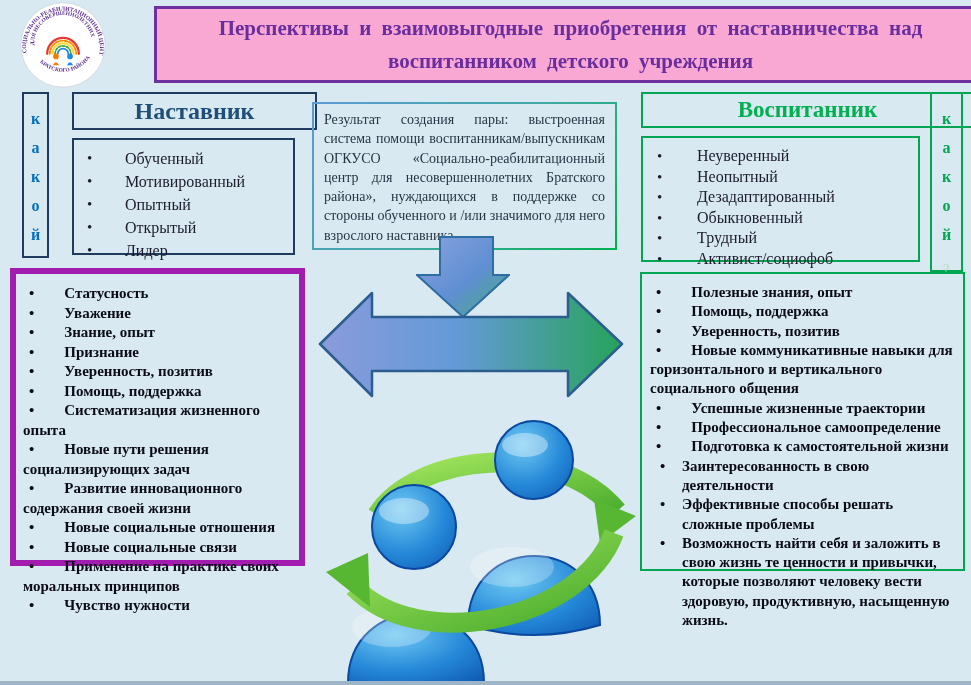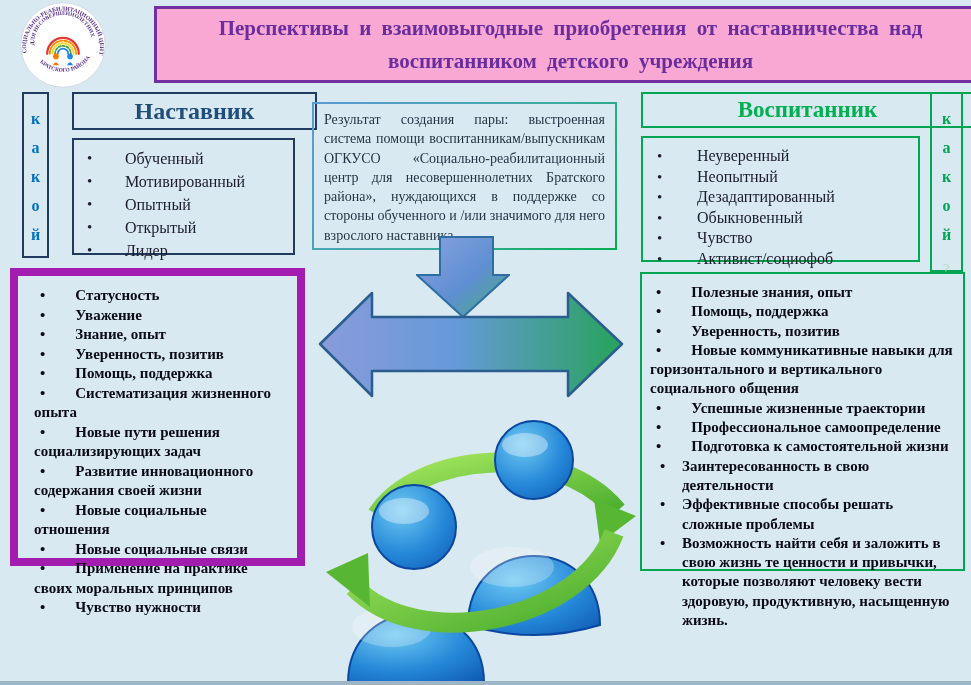--- a/index.html
+++ b/index.html
@@ -25,22 +25,22 @@
   .vq{color:#bfe0cb;font-weight:bold;font-size:15px;margin-top:12px;}
 
   
   .mentor-header{position:absolute;left:72px;top:92px;width:245px;height:38px;border:2px solid #1f3b5f;
                  box-sizing:border-box;display:flex;align-items:center;justify-content:center;}
   .mentor-header span{color:#1f4e79;font-weight:bold;font-size:24px;}
   .mentor-list{position:absolute;left:72px;top:138px;width:223px;height:117px;border:2px solid #1f3b5f;
                box-sizing:border-box;padding-top:7px;}
   .q-item{display:flex;padding-left:13px;font-size:16px;line-height:23px;color:#1c1c2e;}
   .q-item .dot{width:38px;flex:none;font-size:15px;}
-  .mentor-benefits{position:absolute;left:10px;top:268px;width:295px;height:298px;border:8px solid #a21caf;
-                   box-sizing:border-box;padding:10px 12px 0 16px;}
+  .mentor-benefits{position:absolute;left:10px;top:268px;width:295px;height:298px;border:6px solid #a21caf;
+                   box-sizing:border-box;padding:10px 12px 0 7px;}
   .bi{font-weight:bold;font-size:15px;line-height:19.5px;color:#0b0b16;}
   .bi .dot{margin-left:6px;margin-right:30px;font-size:15px;}
 
   
   .result-box{position:absolute;left:312px;top:90px;width:305px;height:148px;box-sizing:border-box;
               border:2px solid;border-image:linear-gradient(135deg,#5b9bd5 0%,#3fa9a0 55%,#00b050 100%) 1;
               padding:6px 10px 0 10px;margin-top:12px;}
   .result-box p{margin:0;font-size:14px;line-height:19.3px;text-align:justify;color:#253544;}
   .arrow-down{position:absolute;left:416px;top:236px;width:94px;height:82px;}
   .arrow-double{position:absolute;left:318px;top:290px;width:306px;height:109px;}
@@ -132,20 +132,21 @@
     <div class="q-item">
         <span class="dot">•</span>
         <span>Лидер</span>
       </div>
   </div>
 
   <div class="mentor-benefits">
     <div class="bi"><span class="dot">•</span><span>Статусность</span></div>
     <div class="bi"><span class="dot">•</span><span>Уважение</span></div>
     <div class="bi"><span class="dot">•</span><span>Знание, опыт</span></div>
+    <div class="bi"><span class="dot">•</span><span>Признание</span></div>
     <div class="bi"><span class="dot">•</span><span>Уверенность, позитив</span></div>
     <div class="bi"><span class="dot">•</span><span>Помощь, поддержка</span></div>
     <div class="bi"><span class="dot">•</span><span>Систематизация жизненного опыта</span></div>
     <div class="bi"><span class="dot">•</span><span>Новые пути решения социализирующих  задач</span></div>
     <div class="bi"><span class="dot">•</span><span>Развитие инновационного содержания своей жизни</span></div>
     <div class="bi"><span class="dot">•</span><span>Новые социальные отношения</span></div>
     <div class="bi"><span class="dot">•</span><span>Новые социальные связи</span></div>
     <div class="bi"><span class="dot">•</span><span>Применение на практике своих моральных принципов</span></div>
     <div class="bi"><span class="dot">•</span><span>Чувство нужности</span></div>
   </div>
@@ -225,21 +226,21 @@
     <div class="q-item">
         <span class="dot">•</span>
         <span>Дезадаптированный</span>
       </div>
     <div class="q-item">
         <span class="dot">•</span>
         <span>Обыкновенный</span>
       </div>
     <div class="q-item">
         <span class="dot">•</span>
-        <span>Чувство</span>
+        <span>Трудный</span>
       </div>
     <div class="q-item">
         <span class="dot">•</span>
         <span>Активист/социофоб</span>
       </div>
   </div>
 
   <div class="vbox vbox-right">
     <span class="vletter">к</span>
     <span class="vletter">а</span>

